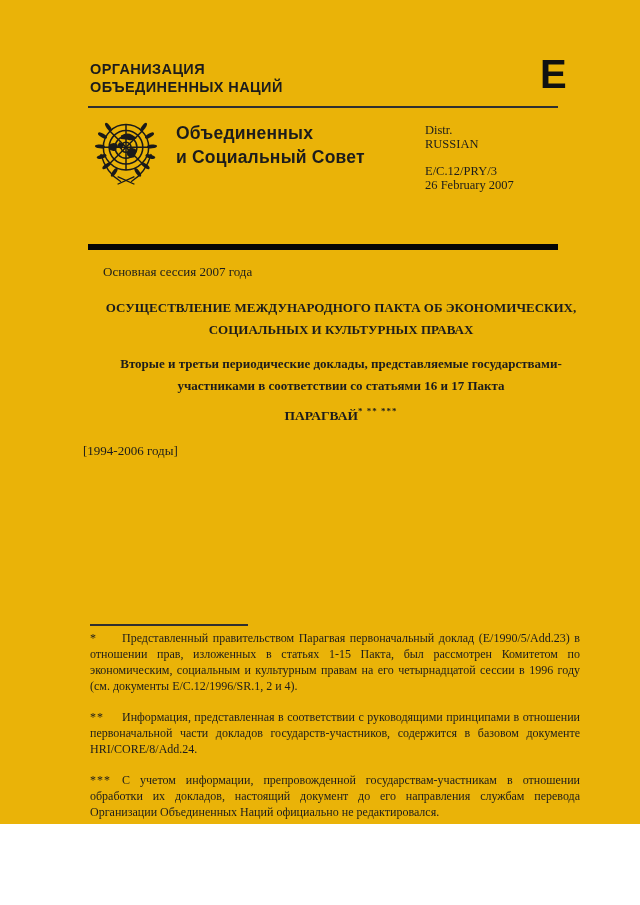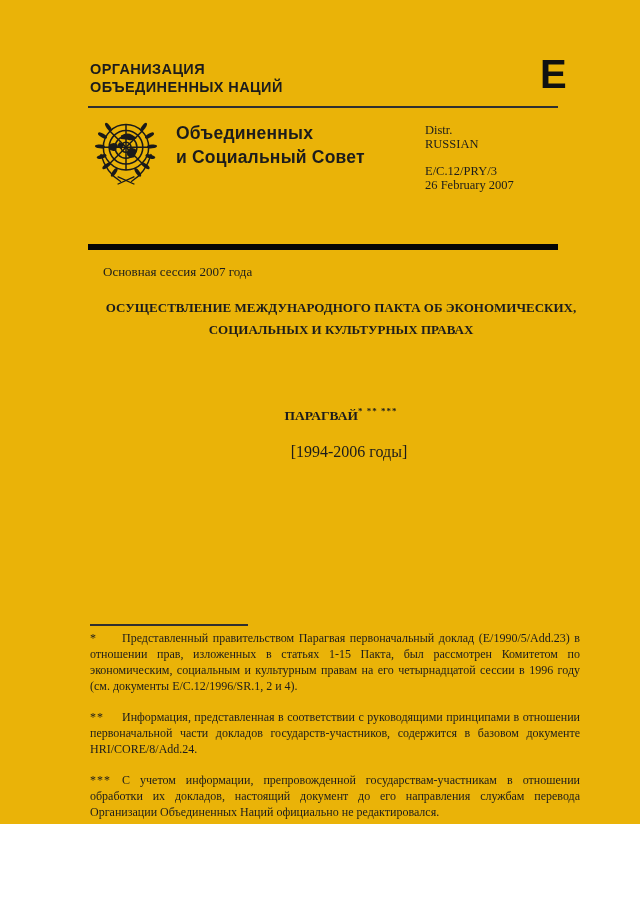--- a/index.html
+++ b/index.html
@@ -37,21 +37,21 @@
   }
   .doc-subtitle {
     position:absolute; left:90px; top:353px; width:502px;
     text-align:center; font-weight:bold; font-size:13px; line-height:22px;
   }
   .country {
     position:absolute; left:90px; top:406px; width:502px;
     text-align:center; font-weight:bold; font-size:13.5px;
   }
   .country sup { font-size:9px; letter-spacing:1px; white-space:pre; }
-  .period { position:absolute; left:98px; top:443px; width:502px; text-align:center; font-size:16px; }
+  .period { position:absolute; left:83px; top:443px; width:502px; text-align:left; font-size:13px; }
   
   .fn-rule { position:absolute; left:90px; top:624px; width:158px; height:1.5px; background:#2f2f2f; }
   .footnotes {
     position:absolute; left:90px; top:630px; width:498px;
     font-size:12px; line-height:16px; text-align:justify;
   }
   .footnote { margin:0 8px 15px 0; }
   .fnmark { display:inline-block; width:32px; font-size:12px; letter-spacing:1px; }
   
   .footer { position:absolute; left:90px; top:847px; font-size:12.5px; white-space:pre; }
@@ -127,20 +127,24 @@
 
   <div class="black-bar"></div>
 
   <div class="session">Основная сессия 2007 года</div>
 
   <div class="doc-title">
     <div>ОСУЩЕСТВЛЕНИЕ МЕЖДУНАРОДНОГО ПАКТА ОБ  ЭКОНОМИЧЕСКИХ,</div>
     <div>СОЦИАЛЬНЫХ И КУЛЬТУРНЫХ ПРАВАХ</div>
   </div>
 
+  <div class="doc-subtitle">
+    <div>Вторые и третьи периодические доклады, представляемые государствами-</div>
+    <div>участниками в соответствии со статьями 16 и 17 Пакта</div>
+  </div>
 
   <div class="country"><span>ПАРАГВАЙ</span><sup>* ** ***</sup></div>
 
   <div class="period">[1994-2006 годы]</div>
 
   <div class="fn-rule"></div>
 
   <div class="footnotes">
     <p class="footnote"><span class="fnmark">*</span><span>Представленный правительством Парагвая первоначальный доклад (E/1990/5/Add.23) в отношении прав, изложенных в статьях 1-15 Пакта, был рассмотрен Комитетом по экономическим, социальным и культурным правам на его четырнадцатой сессии в 1996 году (см. документы E/C.12/1996/SR.1, 2 и 4).</span></p>
     <p class="footnote"><span class="fnmark">**</span><span>Информация, представленная в соответствии с руководящими принципами в отношении первоначальной части докладов государств-участников, содержится в базовом документе HRI/CORE/8/Add.24.</span></p>

